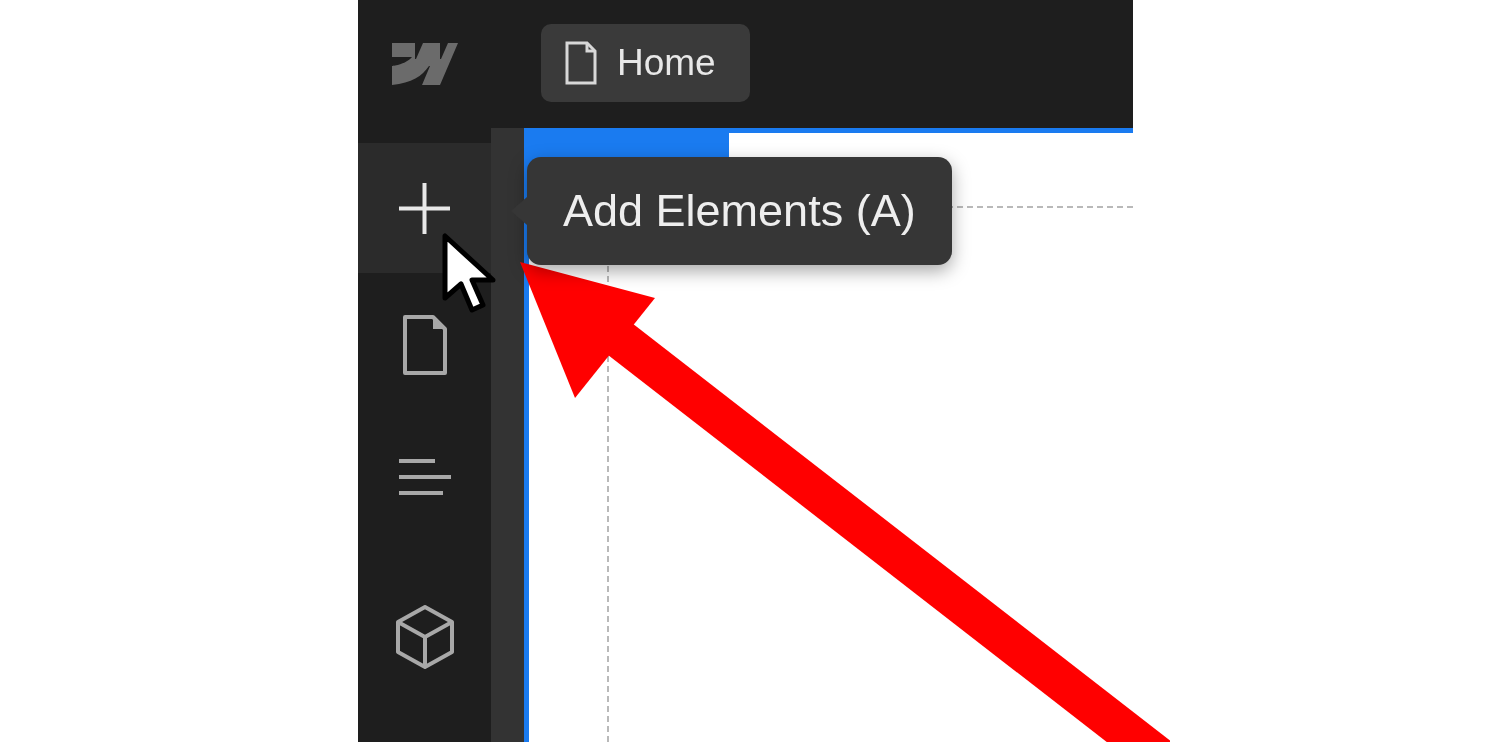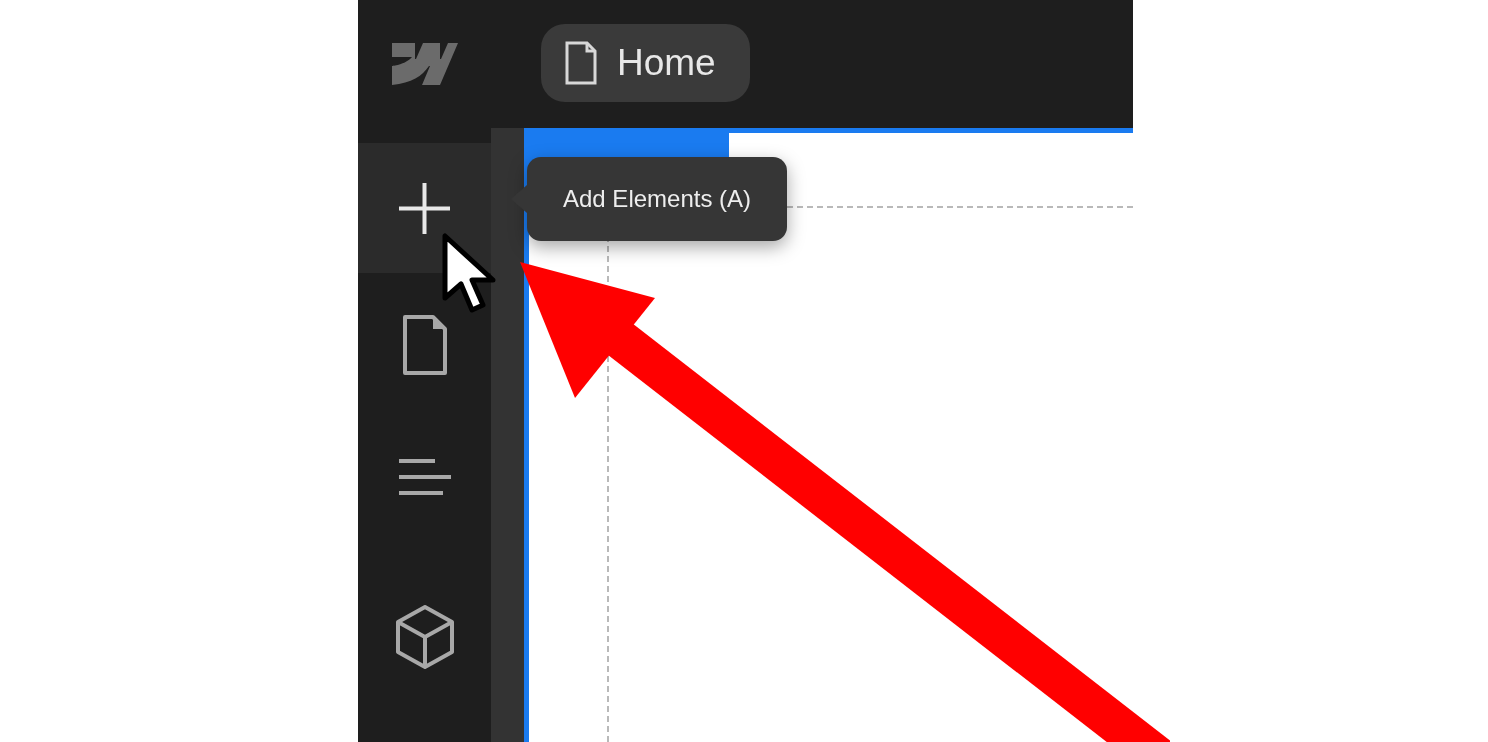--- a/index.html
+++ b/index.html
@@ -83,21 +83,21 @@
     .icon-page-svg { width: 48px; height: 60px; }
     .icon-nav-svg { width: 52px; height: 40px; }
     .icon-cube-svg { width: 58px; height: 64px; }
 
     .page-badge {
       position: absolute;
       left: 183px;
       top: 24px;
       height: 78px;
       background: #3a3a3a;
-      border-radius: 24px;
+      border-radius: 10px;
       display: flex;
       align-items: center;
       padding: 0 34px 0 22px;
       gap: 18px;
     }
     .page-badge-icon { width: 36px; height: 44px; flex: 0 0 auto; }
     .page-badge-label {
       color: #e8e8e8;
       font-size: 37px;
       font-weight: 400;
@@ -130,21 +130,21 @@
       border-left: 2px dashed #b9b9b9;
       border-top: 2px dashed #b9b9b9;
     }
 
     .tooltip {
       position: absolute;
       left: 527px;
       top: 157px;
       background: #363636;
       color: #eeeeee;
-      font-size: 24px;
+      font-size: 45px;
       font-weight: 400;
       border-radius: 14px;
       padding: 28px 36px;
       white-space: nowrap;
       box-shadow: 0 6px 18px rgba(0,0,0,0.35);
       z-index: 40;
     }
     .tooltip::before {
       content: "";
       position: absolute;

